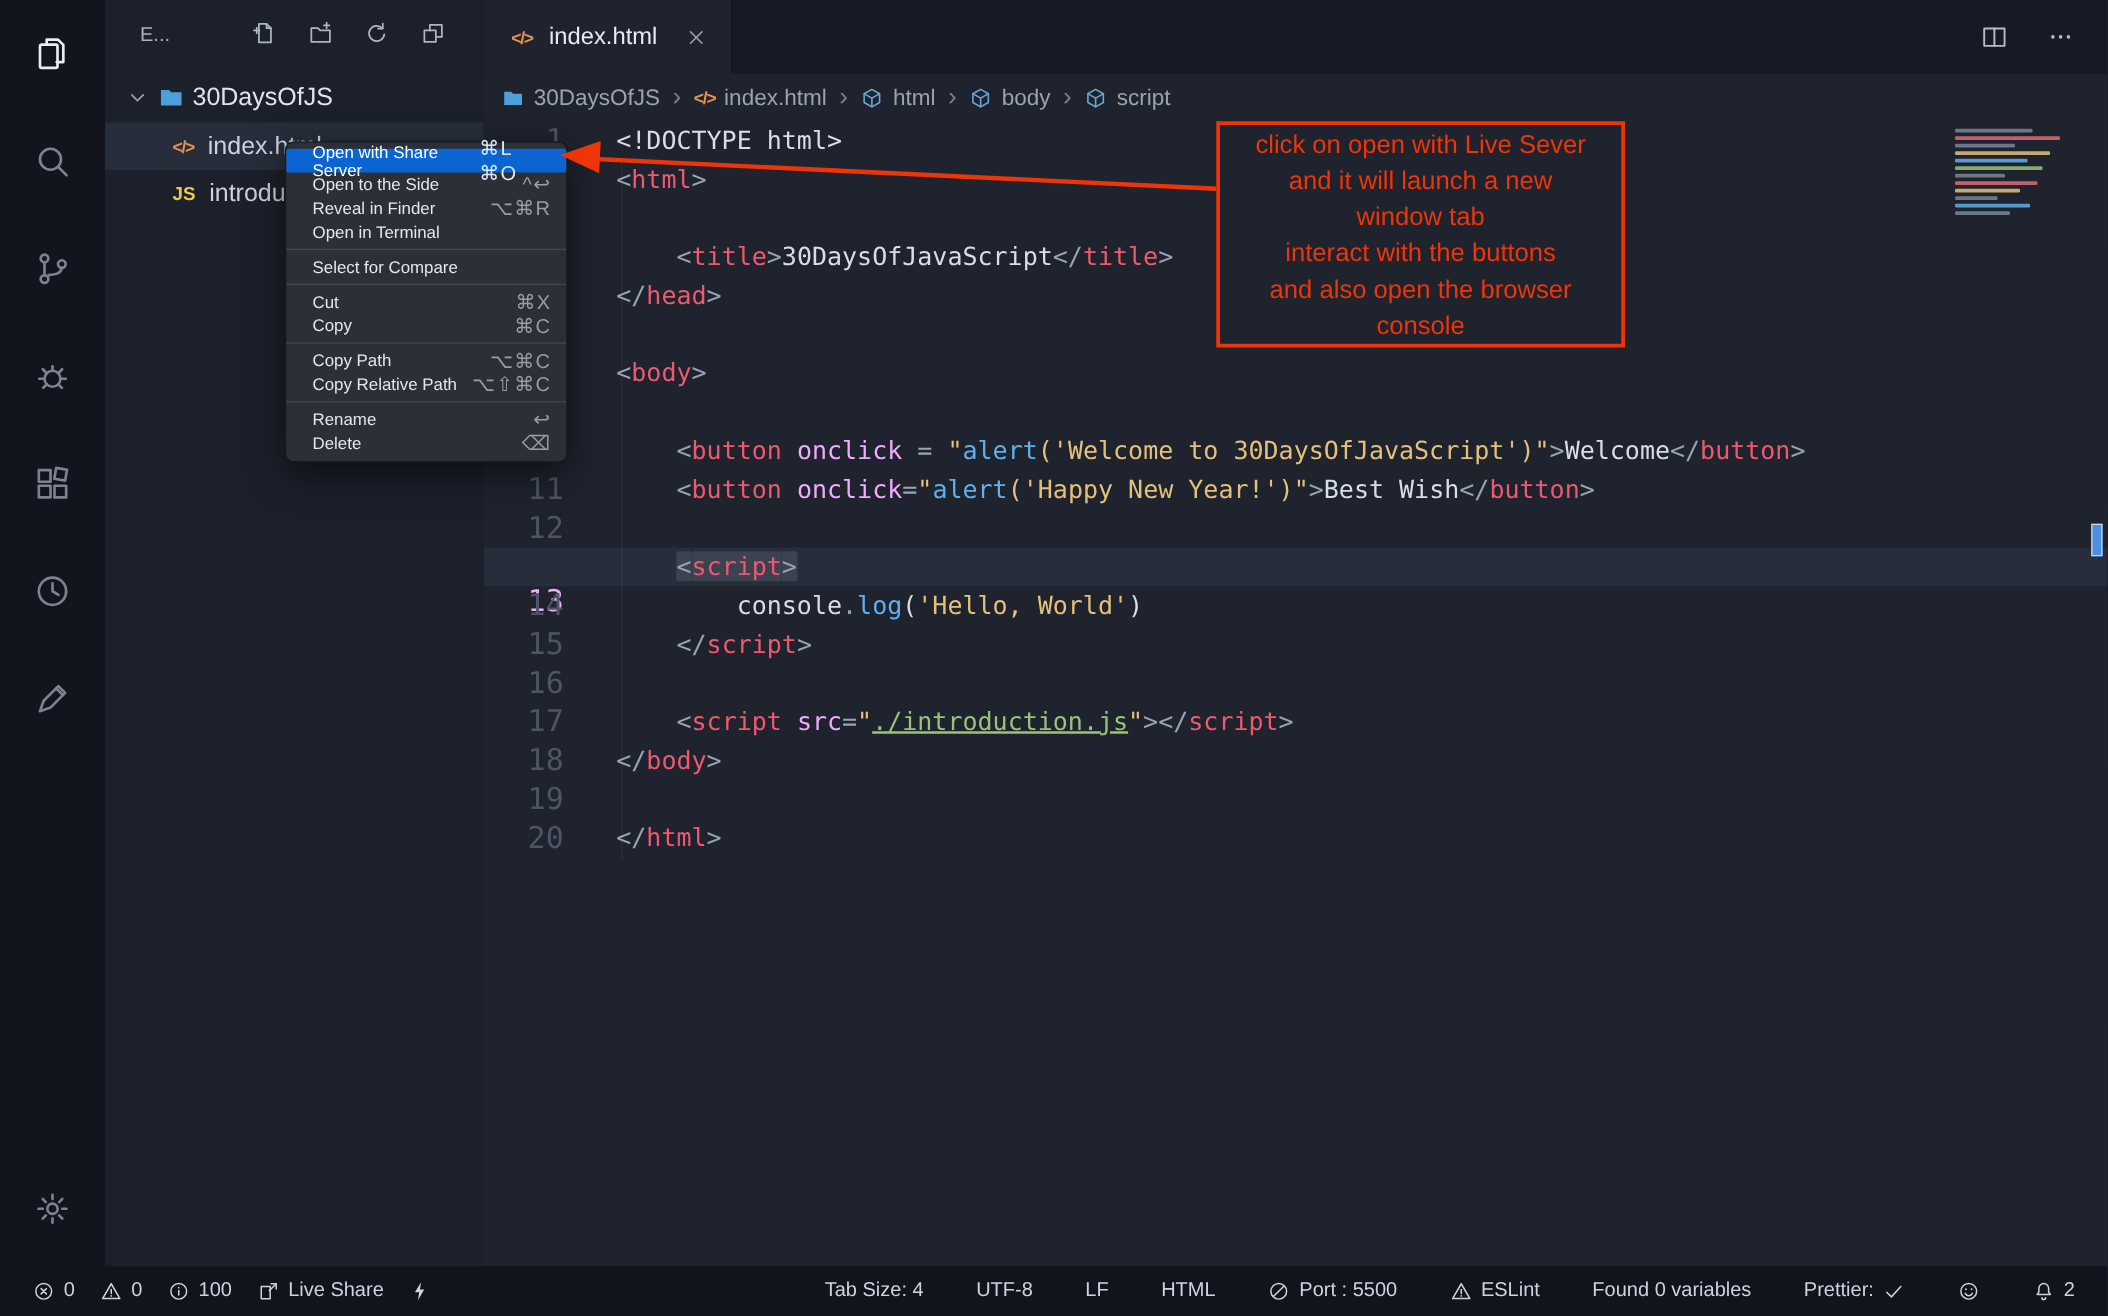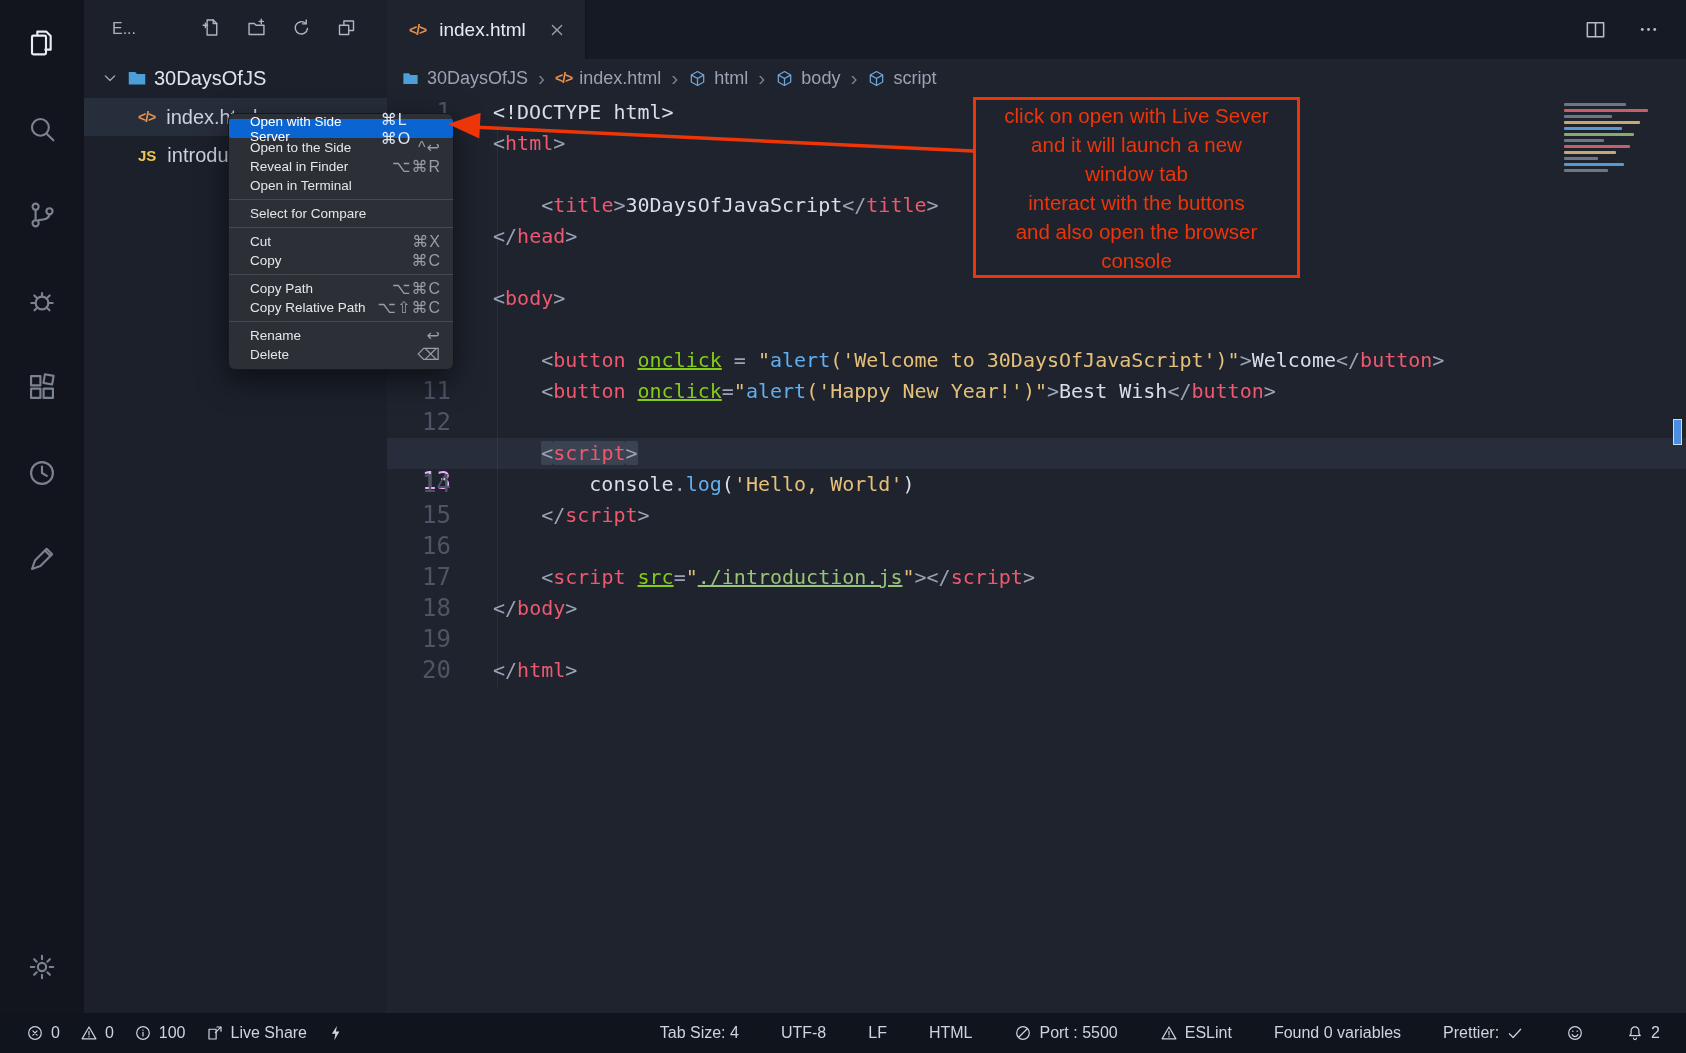--- a/index.html
+++ b/index.html
@@ -56,21 +56,21 @@
   .code-area{position:absolute;top:97px;left:0;right:0;bottom:0;
              font-family:"DejaVu Sans Mono",monospace;font-size:20px;color:#d8dee9;}
   .line{display:flex;height:31px;line-height:31px;white-space:pre;}
   .gutter{flex:none;width:64px;text-align:right;color:#4d5565;font-size:24px;}
   .ltext{padding-left:42px;}
   .line.active{background:#272d3a;}
   .line.active .gutter{color:#f0abfc;margin-top:28px;}
   .hl{background:#3b4252;border-radius:2px;}
   .indent-guide{position:absolute;left:110px;top:33px;width:1px;height:558px;
                 background:rgba(255,255,255,.06);}
-  .c-p{color:#d8dee9;} .c-g{color:#9aa3b4;} .c-t{color:#ef596f;} .c-a{color:#84cc16;text-decoration:underline;}
+  .c-p{color:#d8dee9;} .c-g{color:#9aa3b4;} .c-t{color:#ef596f;} .c-a{color:#f0abfc;}
   .c-s{color:#e5c07b;} .c-f{color:#61afef;} .c-l{color:#98c379;text-decoration:underline;}
 
   .minimap{position:absolute;top:6px;right:18px;width:104px;display:flex;
            flex-direction:column;gap:3px;}
   .mm-bar{height:3px;border-radius:1px;opacity:.85;}
   .scroll-marker{position:absolute;top:322px;right:4px;width:9px;height:26px;
                  background:#4b8fe2;border:1px solid #c9daf2;}
 
   
   .status-bar{position:absolute;left:0;right:0;bottom:0;height:40px;background:#10141d;
@@ -441,21 +441,21 @@
             <path d="M10 18.8a2 2 0 0 0 4 0"></path>
           </svg>
         </span>
         <span>2</span>
       </div>
     </div>
 </footer>
 
 <div class="context-menu" id="ctx-menu">
     <div class="cm-item hl">
-      <span class="lab">Open with Side Server</span>
+      <span class="lab">Open with Share Server</span>
       <span class="sc">⌘L ⌘O</span>
     </div>
     <div class="cm-item">
       <span class="lab">Open to the Side</span>
       <span class="sc">^↩</span>
     </div>
     <div class="cm-item">
       <span class="lab">Reveal in Finder</span>
       <span class="sc">⌥⌘R</span>
     </div>

